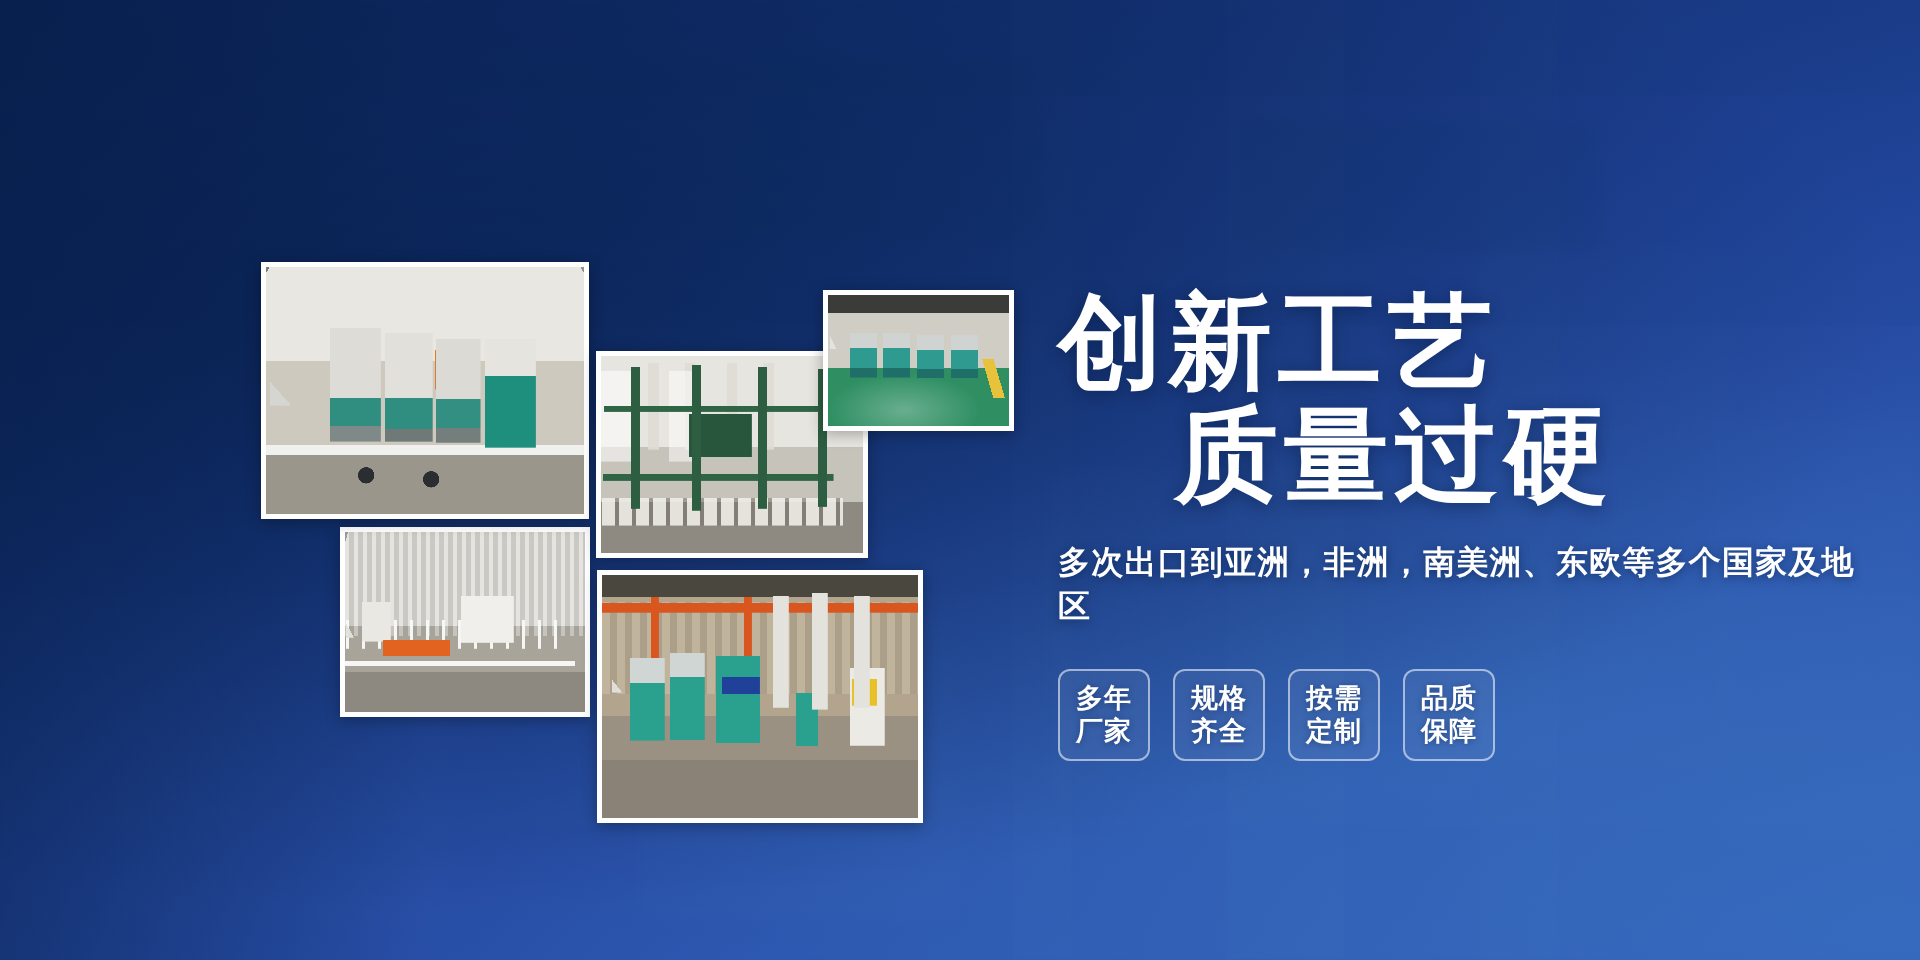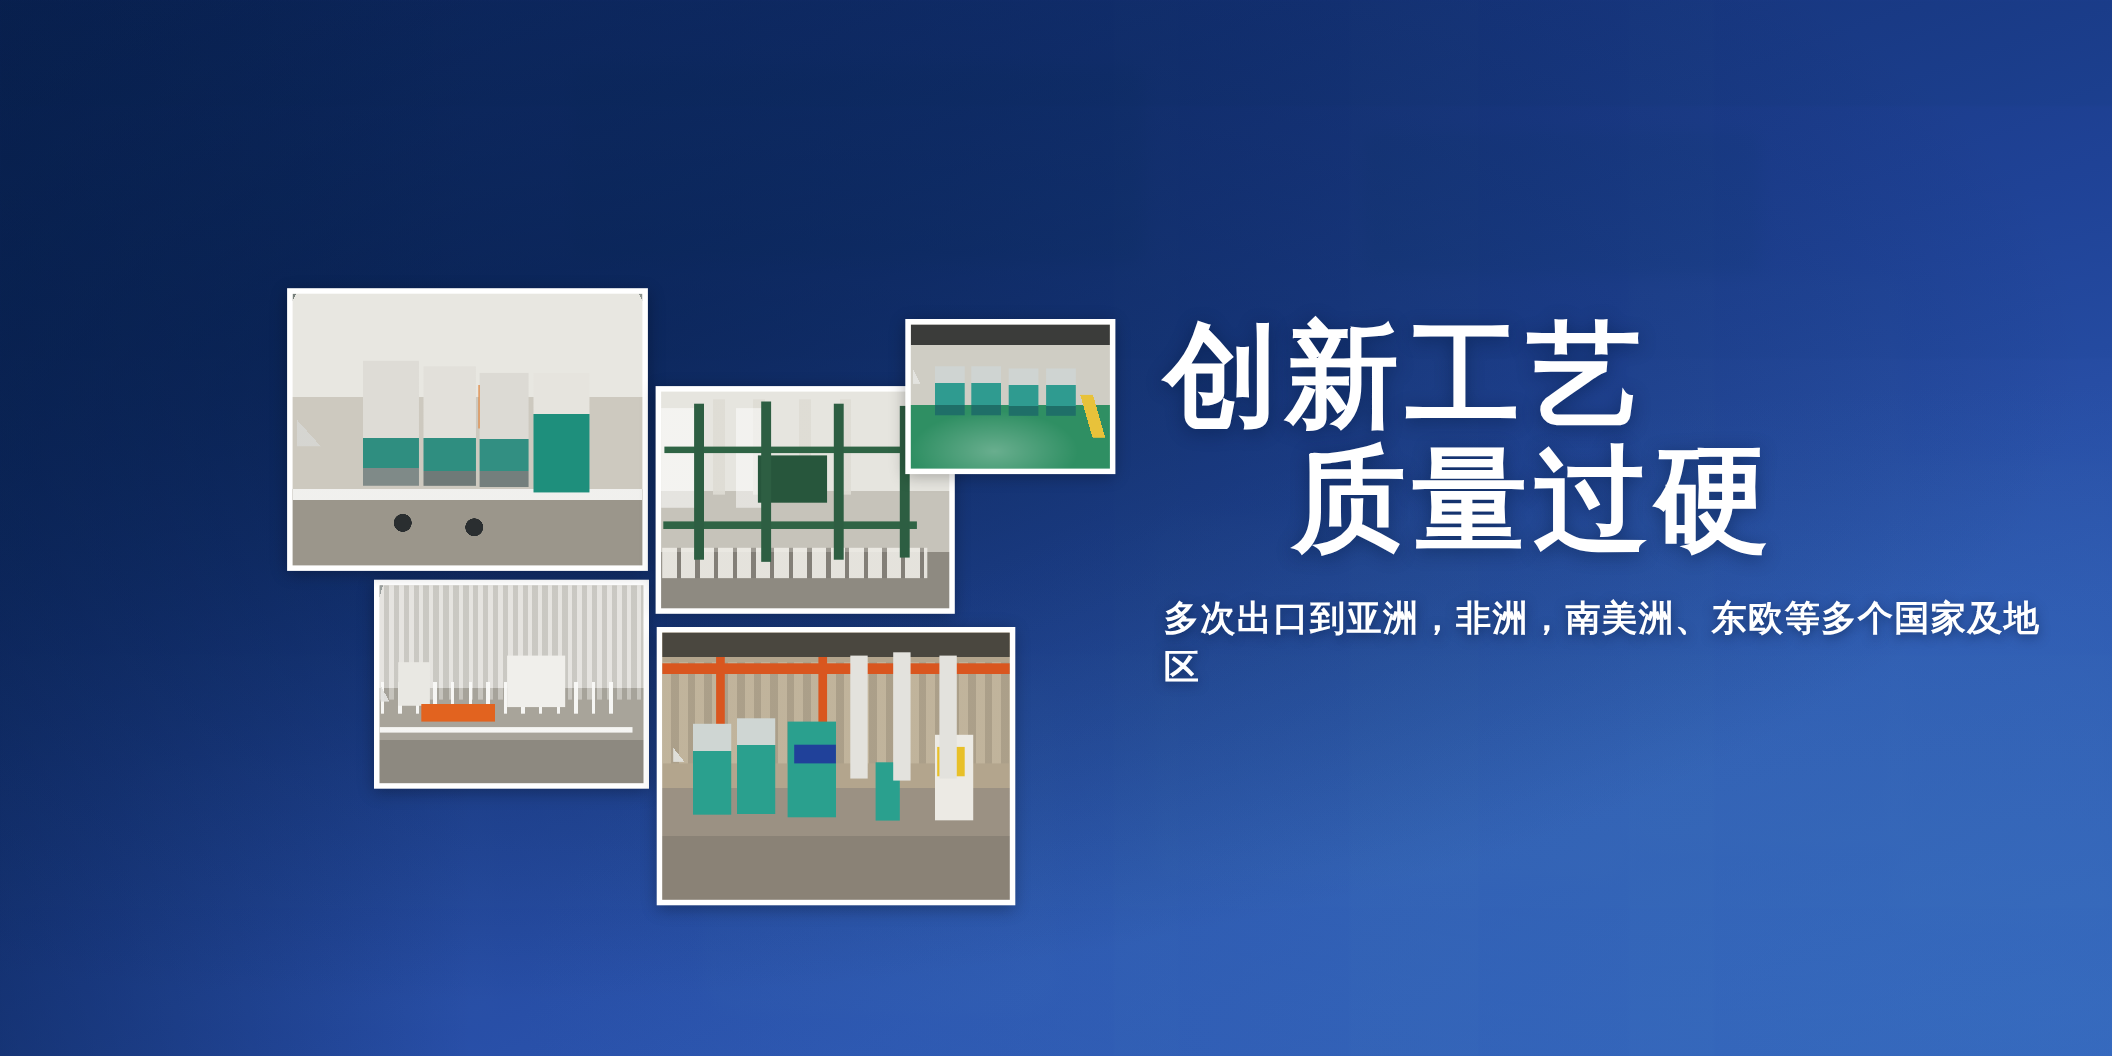--- a/index.html
+++ b/index.html
@@ -363,15 +363,33 @@
 
   <div class="text-col">
 
     <h1 class="headline">
       <span class="l1">创新工艺</span>
       <span class="l2">质量过硬</span>
     </h1>
 
     <p class="subtitle">多次出口到亚洲，非洲，南美洲、东欧等多个国家及地区</p>
 
+    <div class="badges">
+      <div class="badge">
+        <span>多年</span>
+        <span>厂家</span>
+      </div>
+      <div class="badge">
+        <span>规格</span>
+        <span>齐全</span>
+      </div>
+      <div class="badge">
+        <span>按需</span>
+        <span>定制</span>
+      </div>
+      <div class="badge">
+        <span>品质</span>
+        <span>保障</span>
+      </div>
+    </div>
 
   </div>
 </div>
 
 </body></html>

